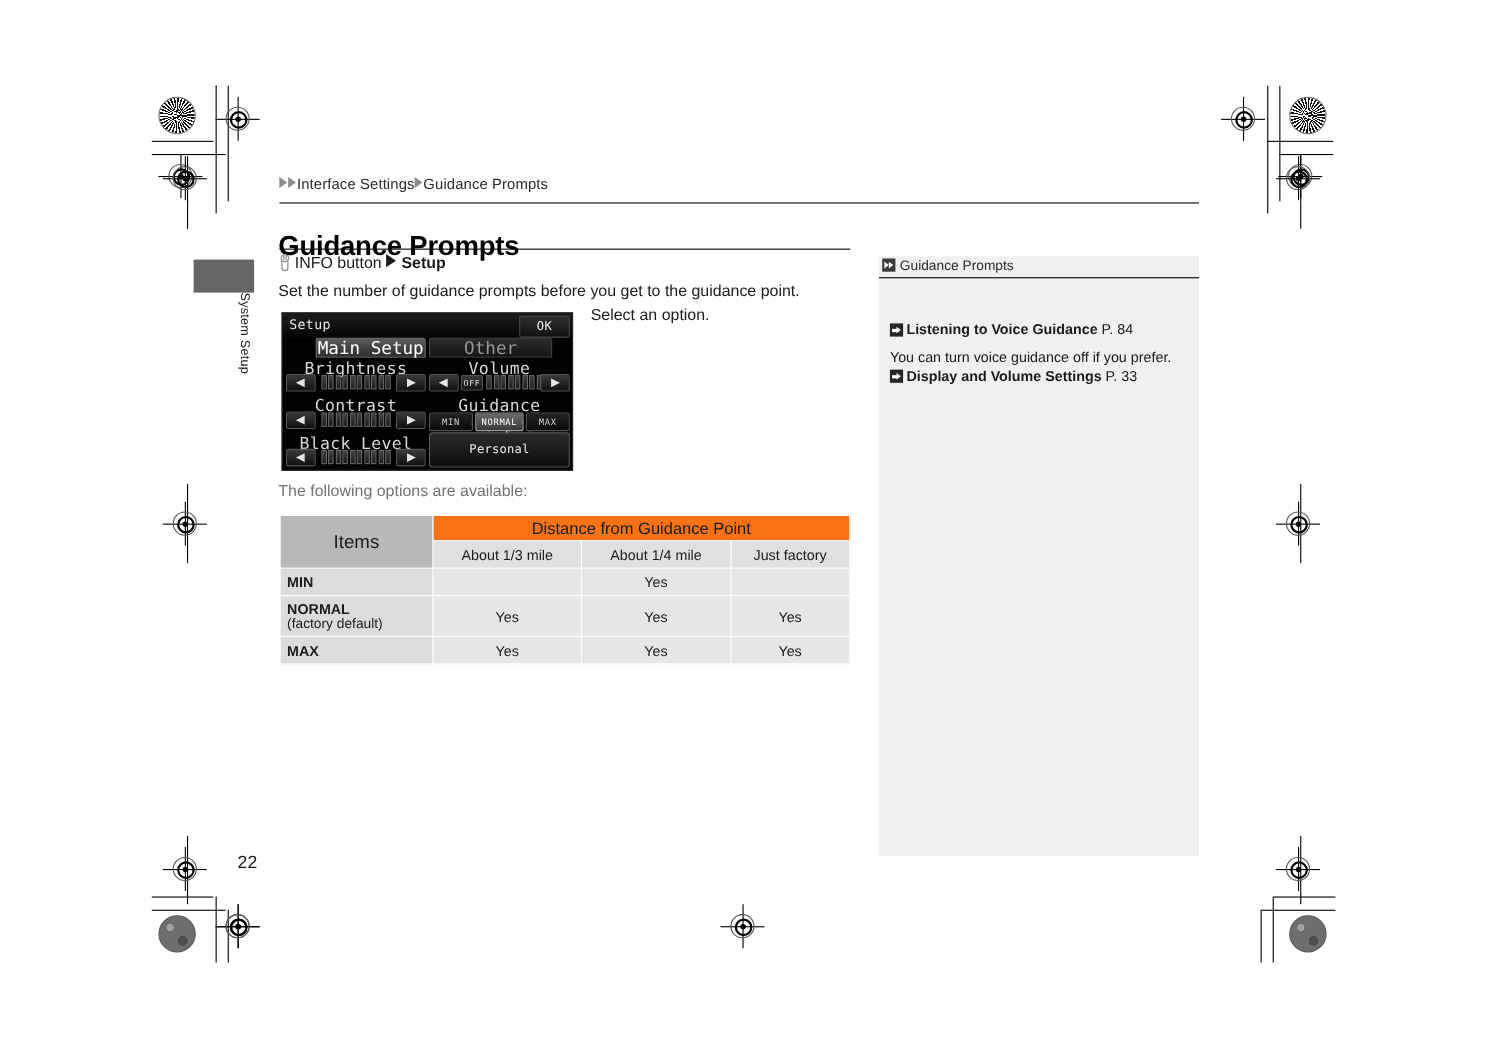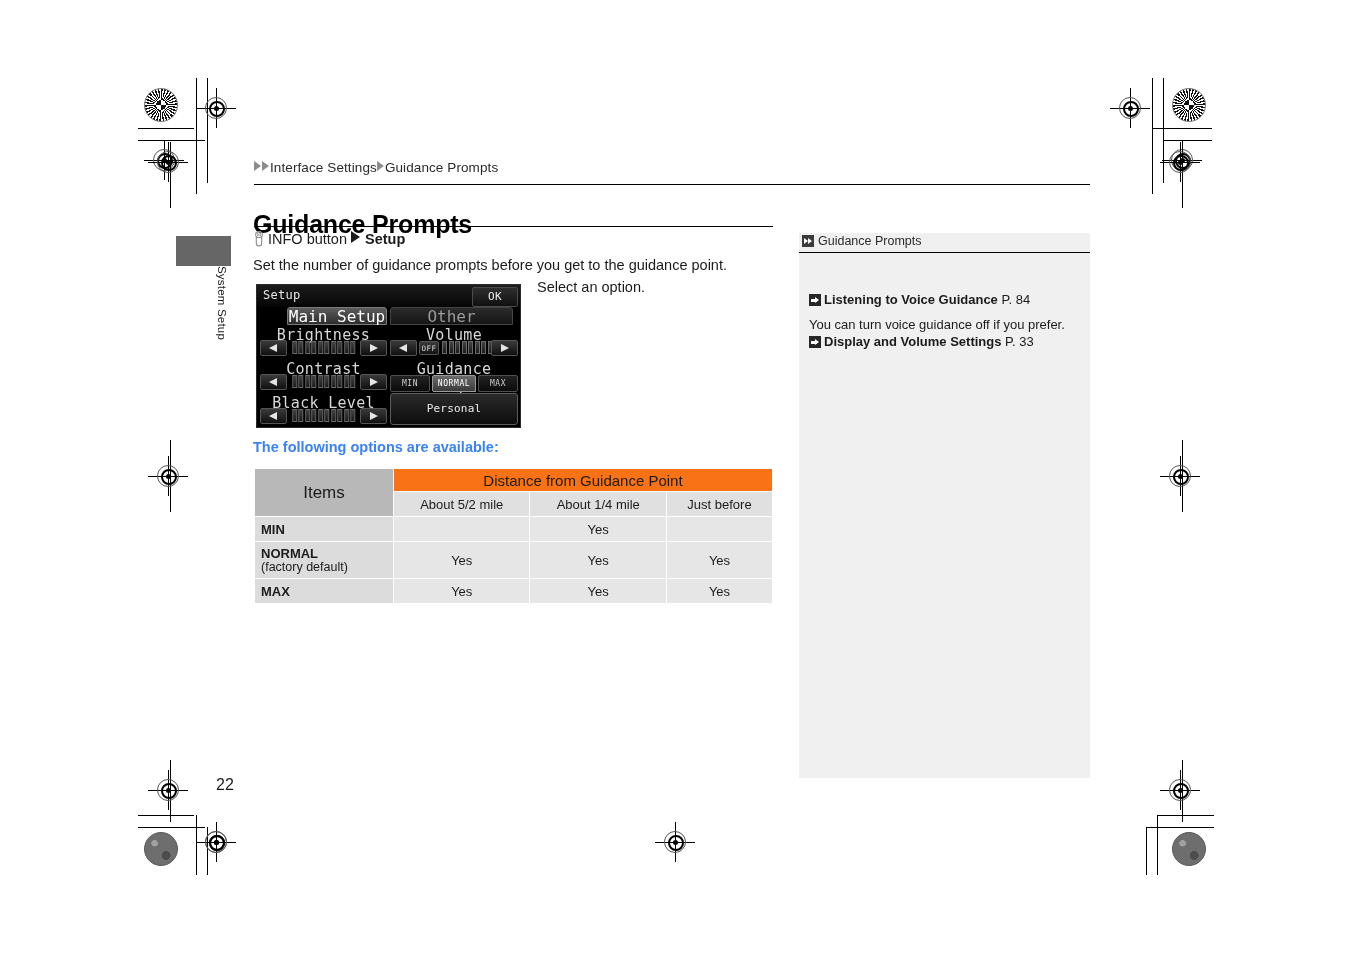--- a/index.html
+++ b/index.html
@@ -94,21 +94,21 @@
     font-size: 14.5px; color: #1b1b1b;
   }
 
   #select-option {
     position: absolute; left: 537px; top: 279px;
     font-size: 14.5px; color: #1b1b1b;
   }
 
   #follow-text {
     position: absolute; left: 253px; top: 439px;
-    font-size: 14.5px; color: #3b82f6; font-weight: bold;
+    font-size: 14.5px; color: #737373;
   }
 
   #page-number {
     position: absolute; left: 216px; top: 776px;
     font-size: 16px; color: #1b1b1b;
   }
 
   
   #side-tab {
     position: absolute; left: 176px; top: 236px; width: 55px; height: 30px;
@@ -151,21 +151,21 @@
     position: absolute; top: 0; height: 18px; line-height: 18px;
     font-size: 16px; text-align: center; border-radius: 3px 3px 0 0;
   }
   .nav-tab.active {
     left: 30px; width: 100px;
     background: linear-gradient(#5c5c5c, #2d2d2d);
     color: #ffffff;
     border: 1px solid #7b7b7b; box-sizing: border-box;
   }
   .nav-tab.inactive {
-    left: 133px; width: 123px;
+    left: 133px; width: 112px;
     background: linear-gradient(#2b2b2b, #151515);
     color: #9a9a9a;
     border: 1px solid #444; box-sizing: border-box;
   }
   .nav-body { position: absolute; left: 0; top: 40px; width: 265px; height: 104px; }
 
   .nav-col-left { position: absolute; left: 3px; top: 0; width: 127px; }
   .nav-col-right { position: absolute; left: 133px; top: 0; width: 128px; }
 
   .nav-group { position: relative; height: 34px; }
@@ -568,23 +568,23 @@
 
 <div id="follow-text">The following options are available:</div>
 
 <table id="options-table">
   <tbody>
     <tr>
       <td class="hdr-items" rowspan="2">Items</td>
       <td class="hdr-span" colspan="3">Distance from Guidance Point</td>
     </tr>
     <tr>
-      <td class="hdr-sub">About 5/2 mile</td>
+      <td class="hdr-sub">About 1/3 mile</td>
       <td class="hdr-sub">About 1/4 mile</td>
-      <td class="hdr-sub">Just before</td>
+      <td class="hdr-sub">Just factory</td>
     </tr>
 
     <tr>
       <td class="row-label">MIN</td>
       <td class="cell"></td>
       <td class="cell">Yes</td>
       <td class="cell"></td>
     </tr>
 
     <tr class="tall">

